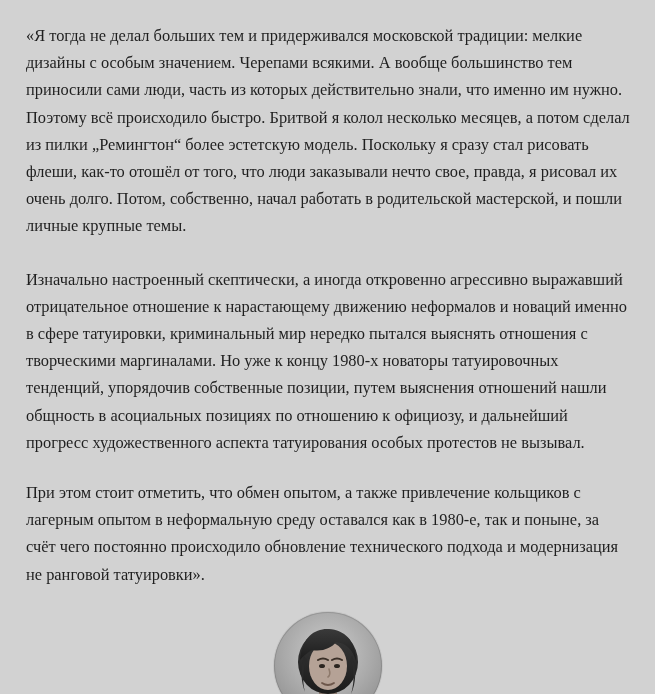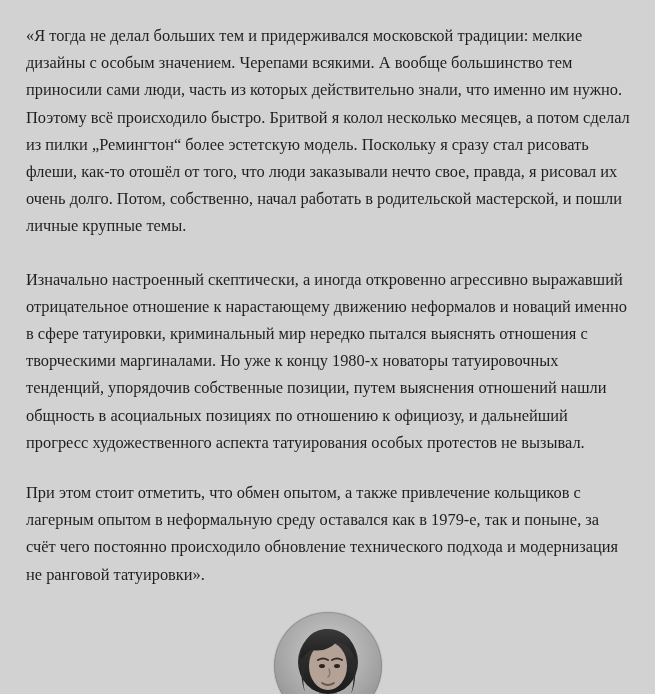--- a/index.html
+++ b/index.html
@@ -59,21 +59,21 @@
 </head>
 <body>
 
 <div class="page">
   <div class="article">
 
     <p class="para quote-open">«Я тогда не делал больших тем и придерживался московской традиции: мелкие дизайны с особым значением. Черепами всякими. А вообще большинство тем приносили сами люди, часть из которых действительно знали, что именно им нужно. Поэтому всё происходило быстро. Бритвой я колол несколько месяцев, а потом сделал из пилки „Ремингтон“ более эстетскую модель. Поскольку я сразу стал рисовать флеши, как-то отошёл от того, что люди заказывали нечто свое, правда, я рисовал их очень долго. Потом, собственно, начал работать в родительской мастерской, и пошли личные крупные темы.</p>
 
     <p class="para">Изначально настроенный скептически, а иногда откровенно агрессивно выражавший отрицательное отношение к нарастающему движению неформалов и новаций именно в сфере татуировки, криминальный мир нередко пытался выяснять отношения с творческими маргиналами. Но уже к концу 1980-х новаторы татуировочных тенденций, упорядочив собственные позиции, путем выяснения отношений нашли общность в асоциальных позициях по отношению к официозу, и дальнейший прогресс художественного аспекта татуирования особых протестов не вызывал.</p>
 
-    <p class="para">При этом стоит отметить, что обмен опытом, а также привлечение кольщиков с лагерным опытом в неформальную среду оставался как в 1979-е, так и поныне, за счёт чего постоянно происходило обновление технического подхода и модернизация не ранговой татуировки».</p>
+    <p class="para">При этом стоит отметить, что обмен опытом, а также привлечение кольщиков с лагерным опытом в неформальную среду оставался как в 1980-е, так и поныне, за счёт чего постоянно происходило обновление технического подхода и модернизация не ранговой татуировки».</p>
 
     <div class="author-block">
 
       <div class="avatar">
         <svg width="108" height="108" viewBox="0 0 108 108">
           <defs>
             <clipPath id="circleClip">
               <circle cx="54" cy="54" r="54"></circle>
             </clipPath>
             <radialGradient id="bgGrad" cx="50%" cy="38%" r="70%">

